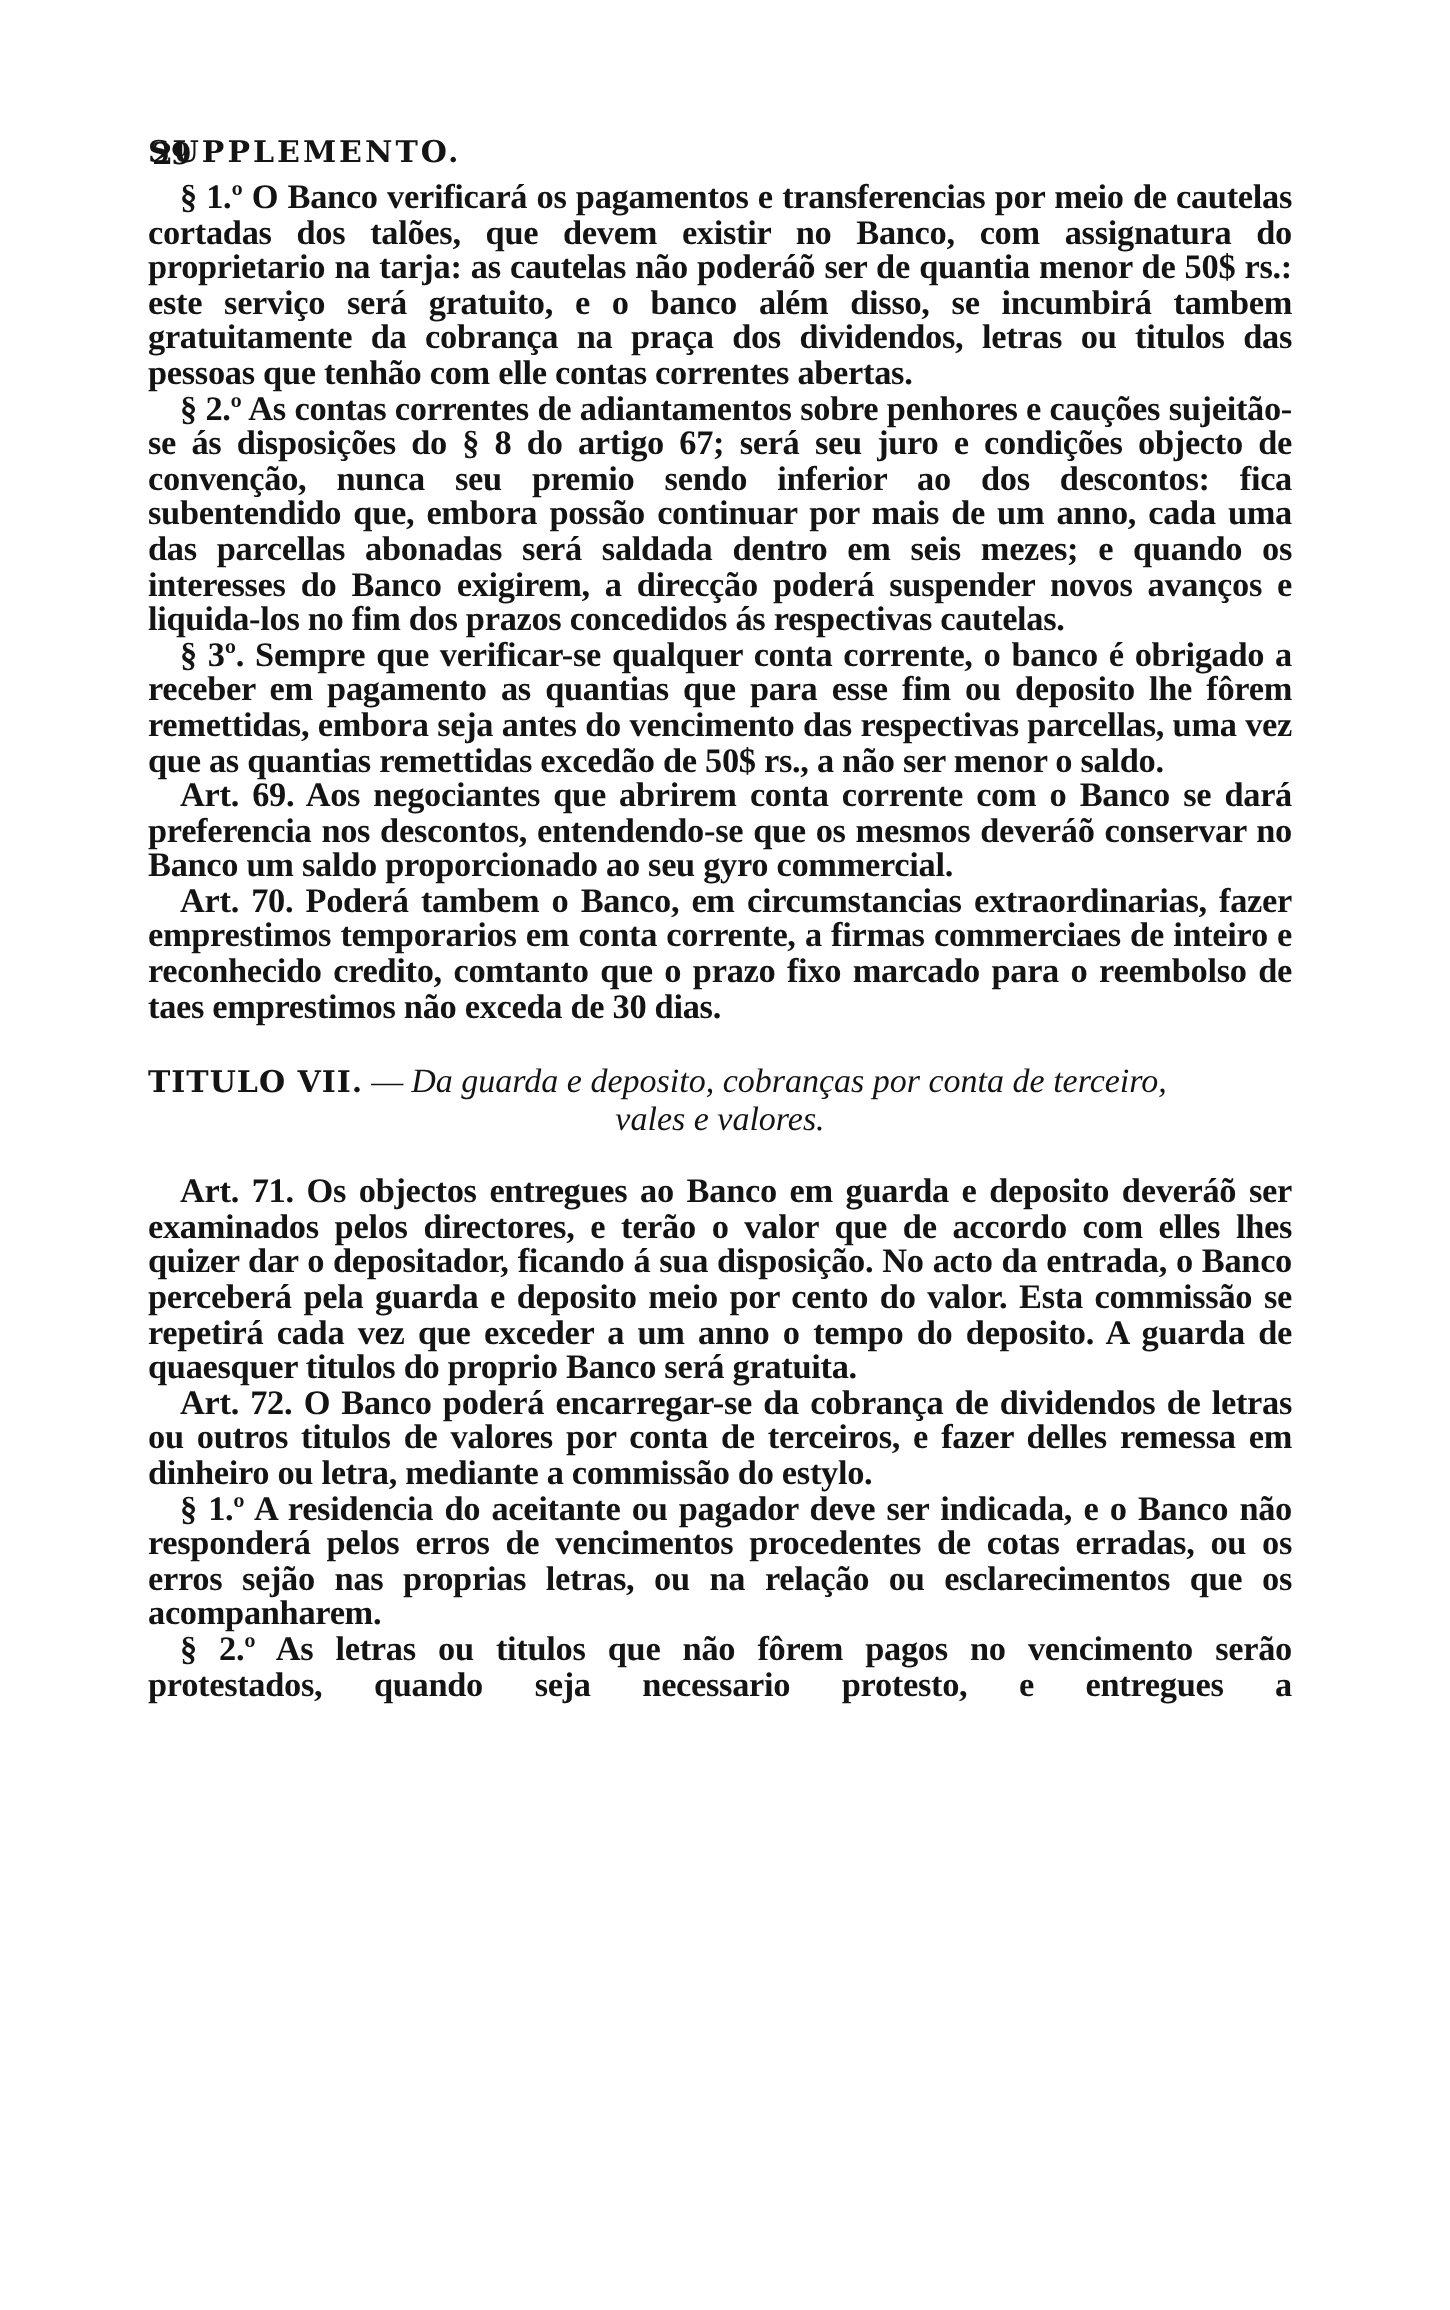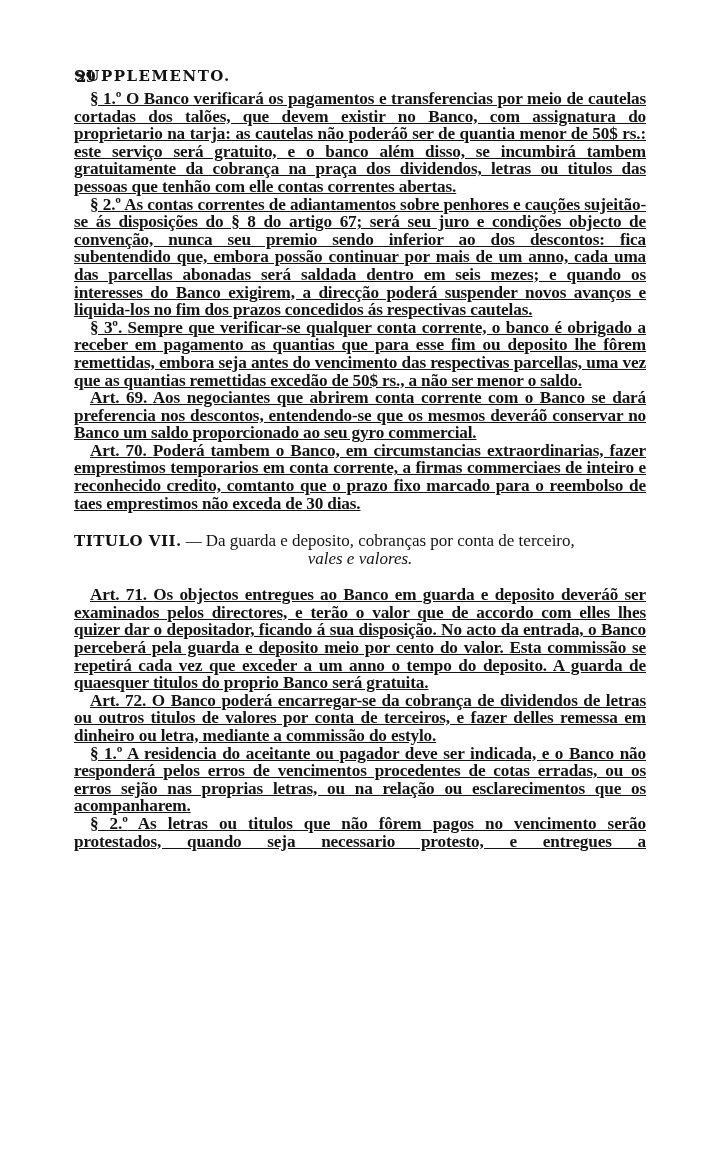--- a/index.html
+++ b/index.html
@@ -2,26 +2,26 @@
 <html><head>
 <meta charset="utf-8">
 <style>
   html, body { margin: 0; padding: 0; background: #ffffff; }
   body { width: 725px; height: 1155px; position: relative; overflow: hidden; color: #141414; }
   .page { position: absolute; left: 74px; top: 64px; width: 572px; font-family: "Liberation Serif", "DejaVu Serif", serif; }
   .running-head { position: relative; height: 26px; font-weight: bold; }
   .page-number { position: absolute; left: 2px; top: 4px; font-size: 15px; font-family: "DejaVu Serif", serif; font-weight: bold; letter-spacing: -1px; }
   .running-title { position: absolute; left: 0; right: 0; text-align: left; top: 3px; font-size: 15px; font-family: "DejaVu Serif", serif; font-weight: bold; letter-spacing: 1.5px; }
   .para { font-size: 17.2px; line-height: 17.6px; text-align: justify; text-align-last: left; margin: 0; font-weight: bold; font-family: "Liberation Serif", serif; letter-spacing: -0.15px; }
-  .para.first { text-indent: 16px; text-decoration: underline; }
+  .para.first { text-indent: 16px; }
   .para .label { font-weight: bold; }
   .title-block { margin: 20px 0 18px 0; font-size: 16px; line-height: 18px; }
   .title-line { display: block; text-align: left; }
   .title-label { font-family: "DejaVu Serif", serif; font-size: 15px; font-weight: bold; letter-spacing: 0.5px; font-variant: small-caps; }
-  .title-text { font-weight: normal; font-size: 17px; font-family: "Liberation Serif", serif; margin-top: 40px; }
+  .title-text { font-style: italic; font-weight: normal; font-size: 17px; font-family: "Liberation Serif", serif; margin-top: 40px; }
   .title-cont { display: block; text-align: center; font-style: italic; font-size: 17px; }
 </style>
 </head>
 <body>
 
 <div class="page">
   <div class="running-head">
     <span class="page-number">29</span>
     <span class="running-title">SUPPLEMENTO.</span>
   </div>

